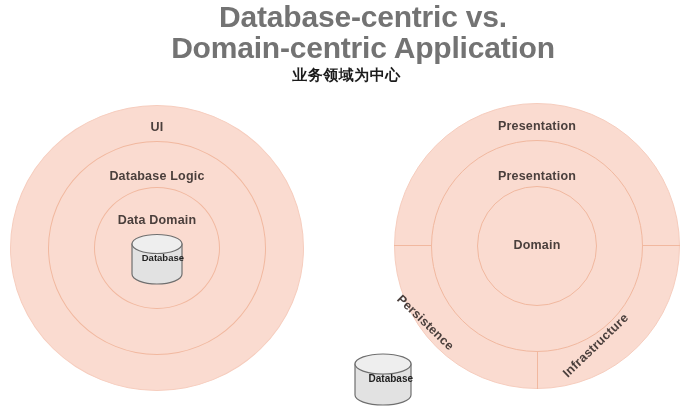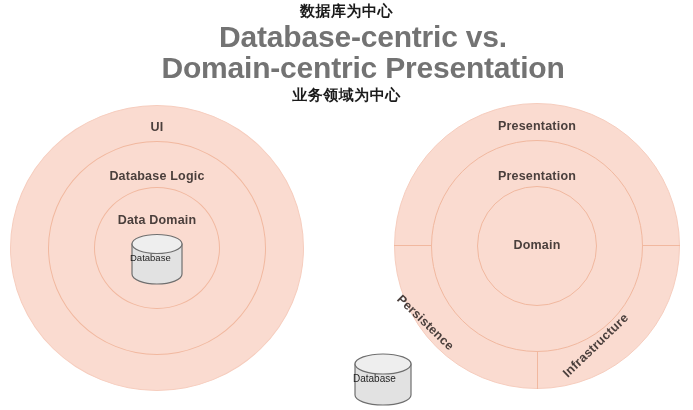--- a/index.html
+++ b/index.html
@@ -104,35 +104,34 @@
   }
 
   
   .db-cyl {
     position: absolute;
   }
   .db-label {
     position: absolute;
     left: 0;
     width: 100%;
-    text-align: left;
+    text-align: right;
     font-family: "Liberation Sans", "DejaVu Sans", sans-serif;
-    font-weight: 400;
+    font-weight: 700;
     color: #1f1f1f;
     white-space: nowrap;
   }
 </style>
 </head>
 <body>
 
 <div id="title-block">
-  <div class="cn-annotation" id="cn-top">数据库为中心</div>
   <div id="main-title">
     <div>Database-centric vs.</div>
-    <div>Domain-centric Presentation</div>
+    <div>Domain-centric Application</div>
   </div>
   <div class="cn-annotation" id="cn-bottom">业务领域为中心</div>
 </div>
 
 <div id="diagram-canvas">
 
   <div>
 
     <div class="ring ring-outer-left" style="left:10px; top:105px; width:294px; height:286px;"></div>
 

